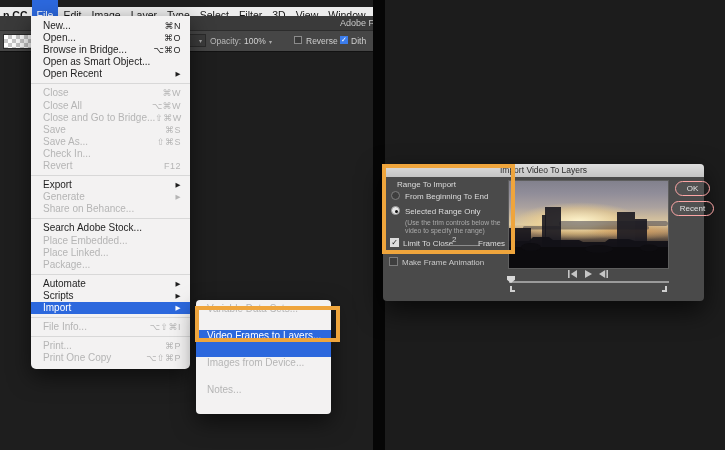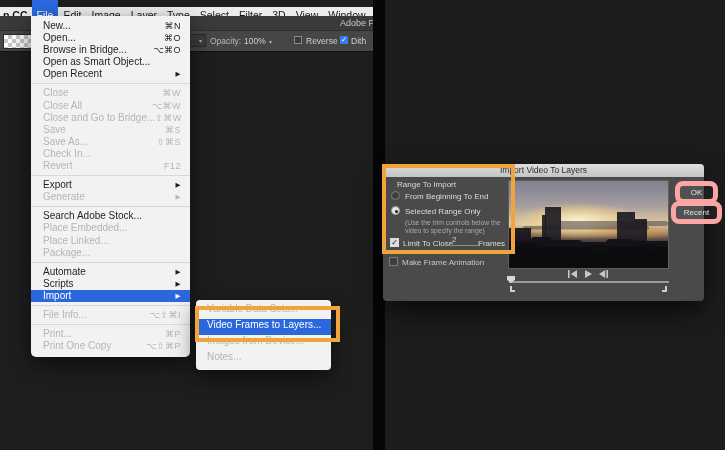--- a/index.html
+++ b/index.html
@@ -33,21 +33,21 @@
   .opt-check.off{background:#3a3a3a;border:1px solid #8b8b8b;}
   .opt-check.on{background:#3b7ceb;color:#fff;font-size:7px;line-height:8px;text-align:center;}
 
   
   .menu-panel{left:31px;top:16px;width:159px;background:#f3f2f2;z-index:20;
     border-radius:0 0 5px 5px;box-shadow:0 8px 22px rgba(0,0,0,.55);padding:4px 0 5px;}
   .submenu-panel{left:196px;top:300px;width:135px;background:#f3f2f2;z-index:21;
     border-radius:4px;box-shadow:0 8px 22px rgba(0,0,0,.55);padding:3px 0;}
   .mrow{height:12.1px;line-height:12.1px;display:flex;justify-content:space-between;
         padding:0 9px 0 12px;font-size:10px;color:#1f1f1f;white-space:nowrap;overflow:hidden;}
-  .submenu-panel .mrow{height:12px;line-height:12px;padding:0 8px 4px 11px;}
+  .submenu-panel .mrow{height:12px;line-height:12px;padding:0 8px 15px 11px;}
   .mrow.disabled{color:#b5b5b5;}
   .mrow.hl{background:#2c68dd;color:#fff;}
   .mright{font-size:9px;letter-spacing:.5px;}
   .mright.arrow{font-size:6.5px;line-height:12.1px;}
   .msep{height:1px;background:#d8d8d8;margin:3px 0;}
 
   
   .gap{left:373px;top:0;width:12px;height:450px;background:#060606;}
   .right-pane{left:385px;top:0;width:340px;height:450px;background:#1c1c1c;}
   .dialog{left:383px;top:164px;width:321px;height:137px;background:#4a4a4a;z-index:10;
@@ -61,21 +61,21 @@
   .radio.on{background:#e6e6e6;border:1px solid #9a9a9a;}
   .radio.on::after{content:"";position:absolute;left:2.5px;top:2.5px;width:3px;height:3px;
     border-radius:50%;background:#141414;}
   .dchk{position:absolute;width:9px;height:9px;box-sizing:border-box;text-align:center;}
   .dchk.on{background:#dcdcdc;color:#1a1a1a;font-size:8px;line-height:9px;}
   .dchk.off{background:#3e3e3e;border:1px solid #7d7d7d;}
   .helper{position:absolute;font-size:6.8px;line-height:8px;color:#a9a9a9;}
   .limit-input{position:absolute;width:28px;height:11px;background:transparent;
     border:none;border-bottom:1px solid #8d8d8d;color:#cfcfcf;font-size:8px;padding:0 0 0 9px;
     font-family:"Liberation Sans","DejaVu Sans",sans-serif;}
-  .pill{position:absolute;border:5px solid #fca5a5;border-radius:8px;background:rgba(255,255,255,.04);
+  .pill{position:absolute;border:1px solid #fca5a5;border-radius:8px;background:rgba(255,255,255,.04);
     color:#e2e2e2;font-size:8px;text-align:center;}
   .video{position:absolute;left:126px;top:17px;width:159px;height:87px;outline:1px solid #5e5e5e;
     background:
       radial-gradient(ellipse 42% 16% at 78% 57%, rgba(216,158,88,.75), transparent 70%),
       radial-gradient(ellipse 55% 30% at 44% 46%, rgba(255,246,208,.95), rgba(250,216,140,.45) 48%, transparent 72%),
       linear-gradient(180deg,#82818d 0%,#908d99 14%,#aaa19f 30%,#cdbb9d 42%,#dccba4 50%,#b3946e 58%,#53463c 68%,#201d1d 78%,#0f0e0f 90%,#0b0a0b 100%);}
   .track{position:absolute;left:126px;top:117px;width:160px;height:2px;background:#9b9b9b;}
   .playhead{position:absolute;left:124px;top:112px;width:8px;height:7px;background:#d8d8d8;
     clip-path:polygon(0 0,100% 0,100% 55%,50% 100%,0 55%);}
   .tick{position:absolute;top:122px;width:2px;height:6px;background:#cfcfcf;}
@@ -176,20 +176,24 @@
         <span class="mright">F12</span>
       </div>
       <div class="msep"></div>
       <div class="mrow">
         <span class="mlabel">Export</span>
         <span class="mright arrow">▶</span>
       </div>
       <div class="mrow disabled">
         <span class="mlabel">Generate</span>
         <span class="mright arrow">▶</span>
+      </div>
+      <div class="mrow disabled">
+        <span class="mlabel">Share on Behance...</span>
+        <span class="mright"></span>
       </div>
       <div class="msep"></div>
       <div class="mrow">
         <span class="mlabel">Search Adobe Stock...</span>
         <span class="mright"></span>
       </div>
       <div class="mrow disabled">
         <span class="mlabel">Place Embedded...</span>
         <span class="mright"></span>
       </div>

